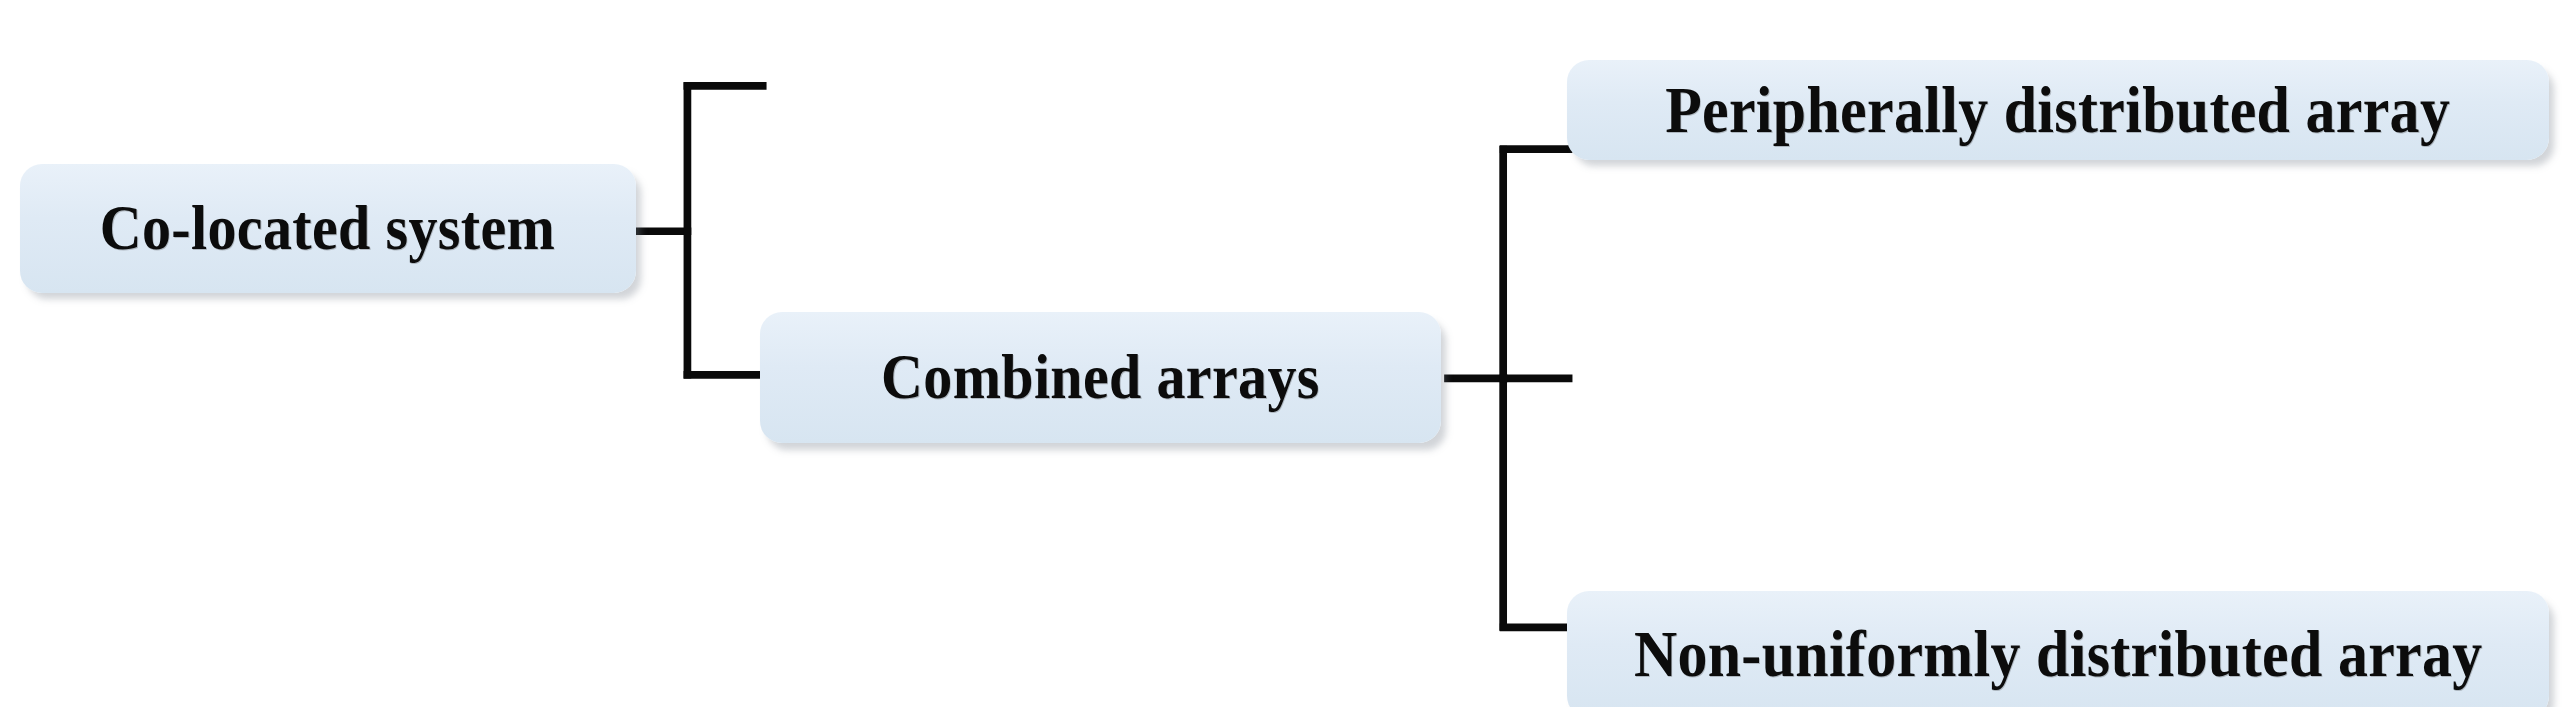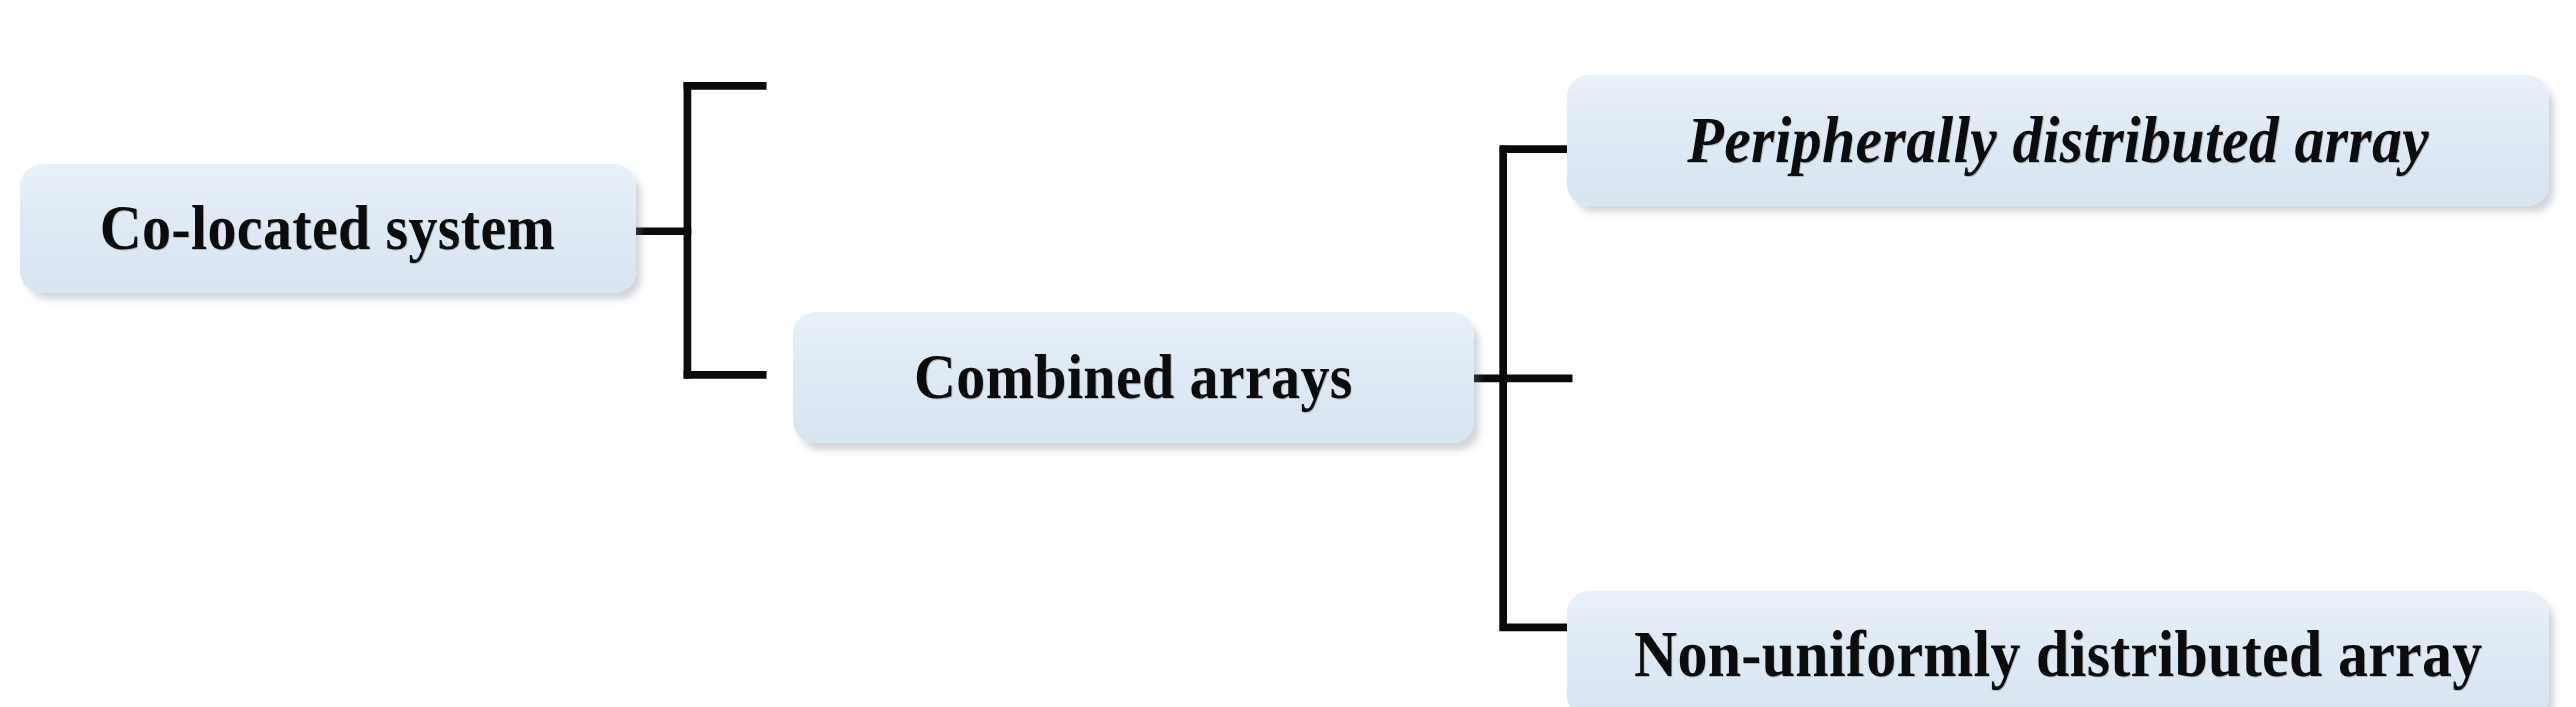--- a/index.html
+++ b/index.html
@@ -53,23 +53,23 @@
     letter-spacing: 0.4px;
     transform: scaleX(0.92);
     white-space: nowrap;
     text-shadow: 0.9px 0.9px 0 rgba(40,40,40,0.25);
   }
 
   
   #node-root        { left: 19.7px;   top: 164px; width: 616px;  height: 129px; align-items: center; }
   
   #node-independent { left: 763px;  top: 19px;  width: 681px;  height: 129px; }
-  #node-combined    { left: 793px;  top: 312px; width: 681px;  height: 131px; }
+  #node-combined    { left: 760px;  top: 312px; width: 681px;  height: 131px; }
   
-  #node-peripheral  { left: 1567px; top: 75px;  width: 982px; height: 131px; font-style: italic; }
+  #node-peripheral  { left: 1567px; top: 60px;  width: 982px; height: 100px; }
   #node-uniform     { left: 1567px; top: 312px; width: 982px; height: 131px; }
   #node-nonuniform  { left: 1567px; top: 559px; width: 982px; height: 127px; margin-top: 32px; }
 
   #node-peripheral  .node-label,
   #node-uniform     .node-label,
   #node-nonuniform  .node-label { font-size: 65px; }
 </style>
 </head>
 <body>
 

